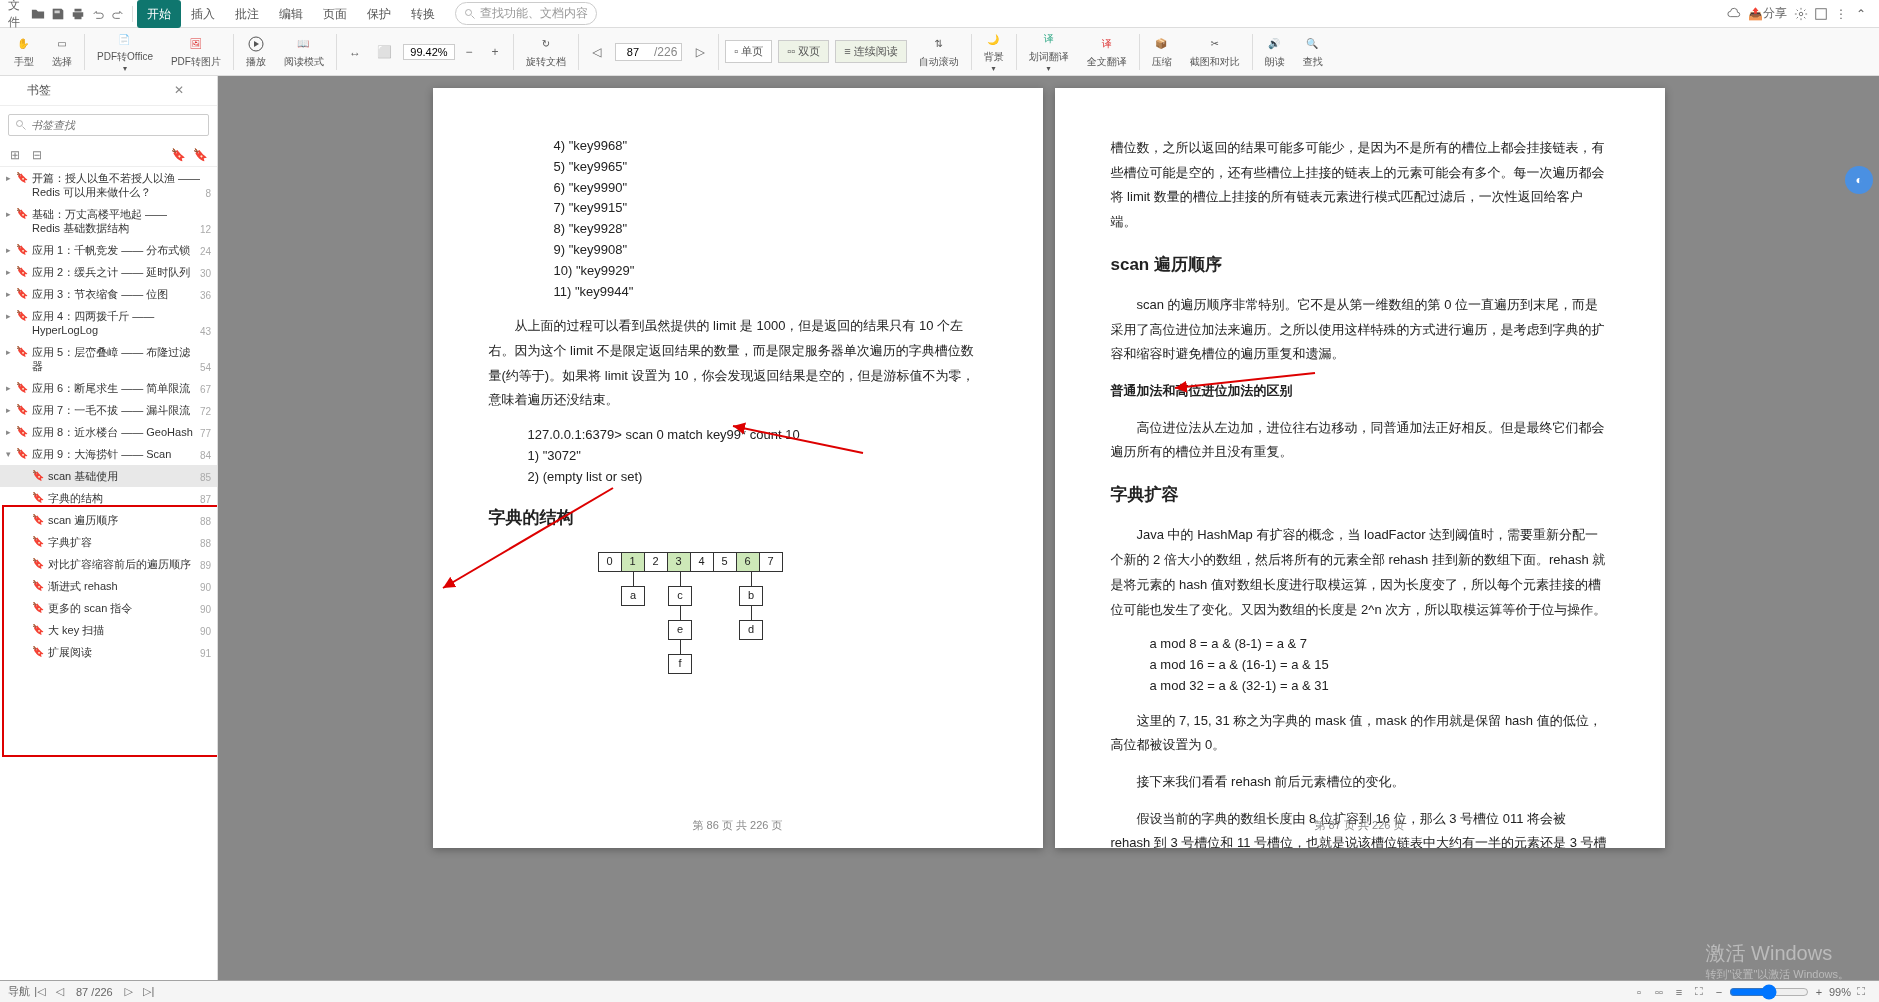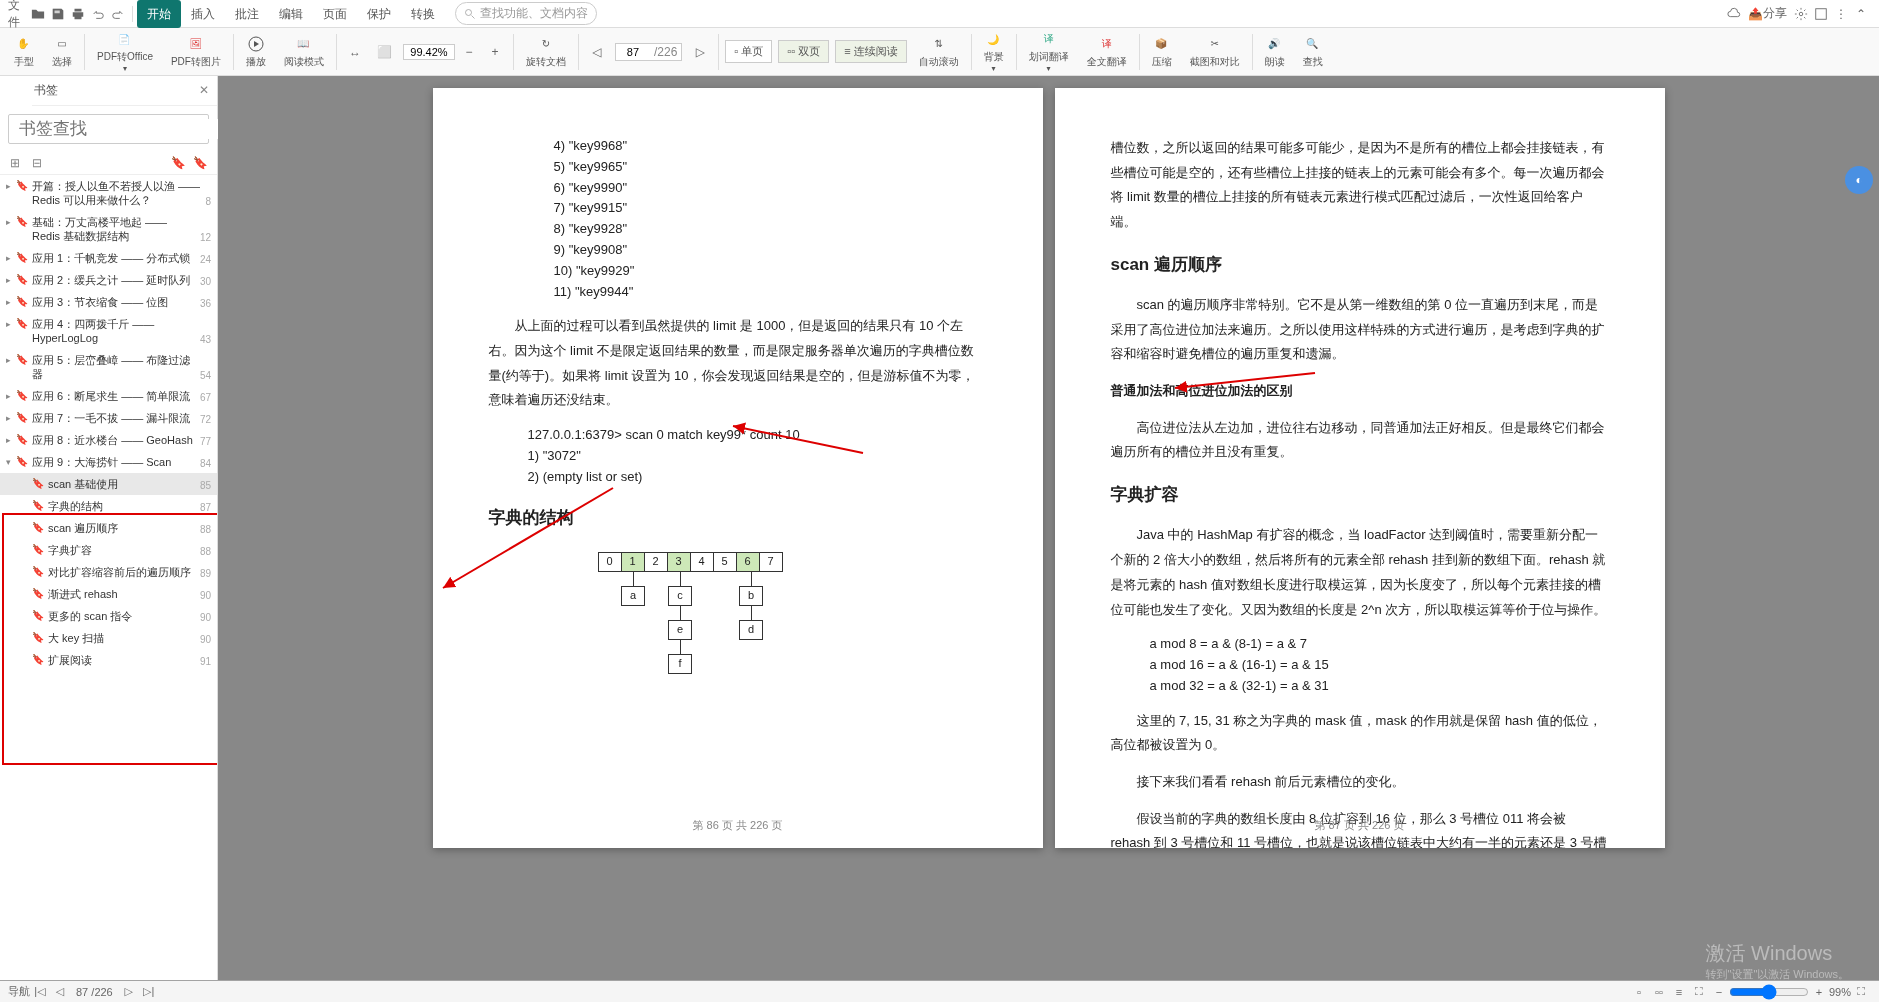--- a/index.html
+++ b/index.html
@@ -21,26 +21,26 @@
 .zoom { display:flex; align-items:center; gap:2px; }
 .zoom input { width:52px; border:1px solid #ccc; text-align:center; padding:1px; font-size:11px; }
 .pg { display:flex; align-items:center; border:1px solid #ccc; background:#fff; }
 .pg input { width:34px; border:none; text-align:center; padding:2px; font-size:11px; }
 .pg .tot { padding:0 4px; color:#888; }
 .ribsm { width:24px; height:24px; display:flex; align-items:center; justify-content:center; color:#666; cursor:pointer; }
 .modebtn { padding:3px 8px; border:1px solid #ccc; font-size:11px; color:#555; background:#fff; cursor:pointer; }
 .modebtn.on { background:#eef3e7; }
 .main { display:flex; height:calc(100vh - 28px - 48px - 22px); }
 .side { width:218px; background:#fff; border-right:1px solid #ddd; display:flex; flex-direction:column; }
-.shdr { display:flex; align-items:center; justify-content:space-between; padding:6px 2px; border-bottom:1px solid #eee;margin-left:32px; }
+.shdr { display:flex; align-items:center; justify-content:space-between; padding:6px 27px; border-bottom:1px solid #eee; }
 .shdr .ttl { font-size:12px; color:#555; }
 .shdr .cls { width:16px; height:16px; color:#888; cursor:pointer; }
 .sbox { margin:8px; border:1px solid #ccc; border-radius:2px; display:flex; align-items:center; padding:4px 6px; }
 .sbox svg { width:12px; height:12px; color:#999; margin-right:4px; }
-.sbox input { border:none; outline:none; flex:1; font-size:17px; }
+.sbox input { border:none; outline:none; flex:1; font-size:11px;font-style:italic; }
 .sbar { display:flex; gap:8px; padding:4px 10px; border-bottom:1px solid #eee; color:#888; }
 .sbar .si { width:14px; height:14px; cursor:pointer; }
 .bklist { flex:1; overflow-y:auto; position:relative; }
 .bk { display:flex; align-items:flex-start; padding:4px 6px; cursor:pointer; position:relative; }
 .bk.sel { background:#e8e8e8; }
 .bk .tw { width:10px; color:#888; font-size:9px; margin-top:2px; }
 .bk .bic { width:12px; margin-right:4px; color:#888; font-size:10px; margin-top:1px; }
 .bk .lbl { flex:1; font-size:11px; line-height:14px; color:#333; }
 .bk .pn { font-size:10px; color:#aaa; margin-left:4px; align-self:flex-end; }
 .bk.l1 { padding-left:22px; }

